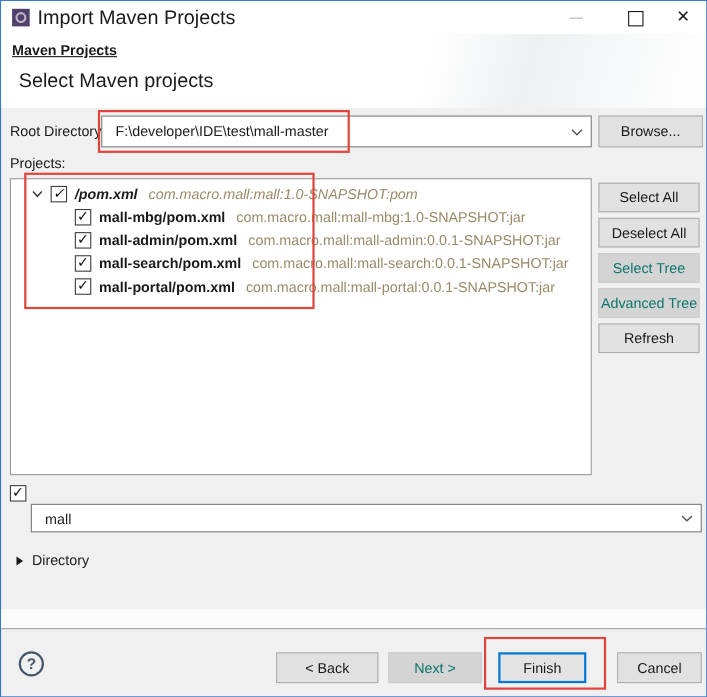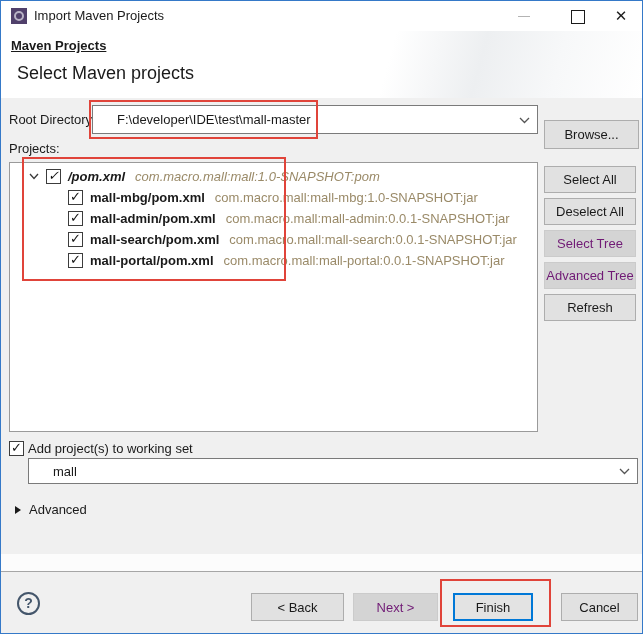--- a/index.html
+++ b/index.html
@@ -4,46 +4,46 @@
 <style>
   * { margin:0; padding:0; box-sizing:border-box; }
   html,body { width:643px; height:634px; }
   body { font-family:"Liberation Sans", sans-serif; font-size:13px; color:#1a1a1a; background:#fff; }
   .window { position:relative; width:643px; height:634px; background:#f0f0f0; border:1px solid var(--win-border,#3579c8); overflow:hidden; }
 
   
   .titlebar { position:absolute; left:0; top:0; width:100%; height:30px; background:#fff; }
   .app-icon { position:absolute; left:10px; top:7px; width:16px; height:16px; background:#50406b; }
   .app-icon::after { content:""; position:absolute; left:3px; top:3px; width:6px; height:6px; border:2px solid #b9b3c6; border-radius:50%; }
-  .win-title { position:absolute; left:33px; top:0; line-height:30px; font-size:13px; }
+  .win-title { position:absolute; left:33px; top:0; line-height:30px; font-size:18px; }
   .ctrl { position:absolute; top:0; width:32px; height:30px; text-align:center; line-height:30px; }
   .ctrl-min { left:507px; }
   .ctrl-min::after { content:""; position:absolute; left:10px; top:15px; width:12px; border-top:1px solid #b3b3b3; }
   .ctrl-max { left:560px; }
   .ctrl-max::after { content:""; position:absolute; left:10px; top:9px; width:12px; height:12px; border:1px solid #1a1a1a; }
   .ctrl-close { left:604px; font-size:15px; color:#1a1a1a; }
 
   
   .banner { position:absolute; left:0; top:30px; width:100%; height:67px;
             background:linear-gradient(105deg,#ffffff 60%,#edeff1 74%,#f7f8f9 86%,#ffffff 100%); }
   .banner-title { position:absolute; left:10px; top:7px; font-weight:bold; font-size:13px;text-decoration:underline; }
   .banner-sub { position:absolute; left:16px; top:32px; font-size:18px; }
 
   
   .label { position:absolute; font-size:13px; }
   .root-label { left:8px; top:111px; }
   .combo { position:absolute; background:#fff; border:1px solid #7a7a7a; }
-  .combo input { position:absolute; left:0; top:0; width:100%; height:100%; border:none; outline:none; background:transparent; font:13px "Liberation Sans",sans-serif; padding:0 24px 0 24px; color:#1a1a1a; }
+  .combo input { position:absolute; left:0; top:0; width:100%; height:100%; border:none; outline:none; background:transparent; font:13px "Liberation Sans",sans-serif; padding:0 24px 0 12px; color:#1a1a1a; }
   .combo .chev { position:absolute; right:7px; top:50%; margin-top:-3px; width:11px; height:7px; }
   .root-combo { left:91px; top:104px; width:446px; height:29px; }
   .projects-label { left:8px; top:140px; }
 
   .btn { position:absolute; background:#e1e1e1; border:1px solid #adadad; font:13px "Liberation Sans",sans-serif; color:#1a1a1a; text-align:center; cursor:default; }
-  .btn.disabled { background:#d4d4d4; border-color:#cbcbcb; color:#701a75; }
-  .browse-btn { left:543px; top:119px; width:95px; height:29px; }
+  .btn.disabled { background:#d4d4d4; border-color:#cbcbcb; color:#0f766e; }
+  .browse-btn { left:543px; top:104px; width:95px; height:29px; }
 
   
   .tree { position:absolute; left:8px; top:161px; width:529px; height:270px; background:#fff; border:1px solid #9a9a9a; overflow:hidden; }
   .tree-row { position:absolute; left:0; width:100%; height:21px; display:flex; align-items:center; }
   .tree-row.lvl0 { padding-left:19px;font-style:italic; }
   .tree-row.lvl1 { padding-left:58px; }
   .expander { width:17px; height:10px; display:inline-flex; align-items:center; }
   .checkbox { position:relative; width:15px; height:15px; background:#fff; border:1px solid #3c3c3c; flex:none; margin-right:7px; }
   .checkbox.checked::after { content:"\2713"; position:absolute; left:1px; top:-2px; font-size:13px; color:#111; }
   .node-name { font-weight:bold; white-space:nowrap; }
@@ -135,31 +135,30 @@
     </div>
   </div>
 
   <button class="btn side-btn" style="top:165px">Select All</button>
   <button class="btn side-btn" style="top:197px">Deselect All</button>
   <button class="btn side-btn disabled" style="top:229px">Select Tree</button>
   <button class="btn side-btn disabled" style="top:261px">Advanced Tree</button>
   <button class="btn side-btn" style="top:293px">Refresh</button>
 
   <span class="checkbox ws-check checked"></span>
-  <div class="label ws-label">Add project(s) to working set</div>
   <div class="combo ws-combo">
     <input type="text" value="mall" style="">
     <svg class="chev" viewBox="0 0 11 7">
         <polyline points="1,1 5.5,5.5 10,1" fill="none" stroke="#555" stroke-width="1.3"></polyline>
       </svg>
   </div>
 
   <div class="advanced">
     <span class="adv-arrow"></span>
-    <span>Advanced</span>
+    <span>Directory</span>
   </div>
 
   <div class="white-strip"></div>
   <div class="sep"></div>
   <div class="help-btn">?</div>
   <button class="btn back-btn">&lt; Back</button>
   <button class="btn next-btn disabled">Next &gt;</button>
   <button class="btn finish-btn">Finish</button>
   <button class="btn cancel-btn">Cancel</button>
 

